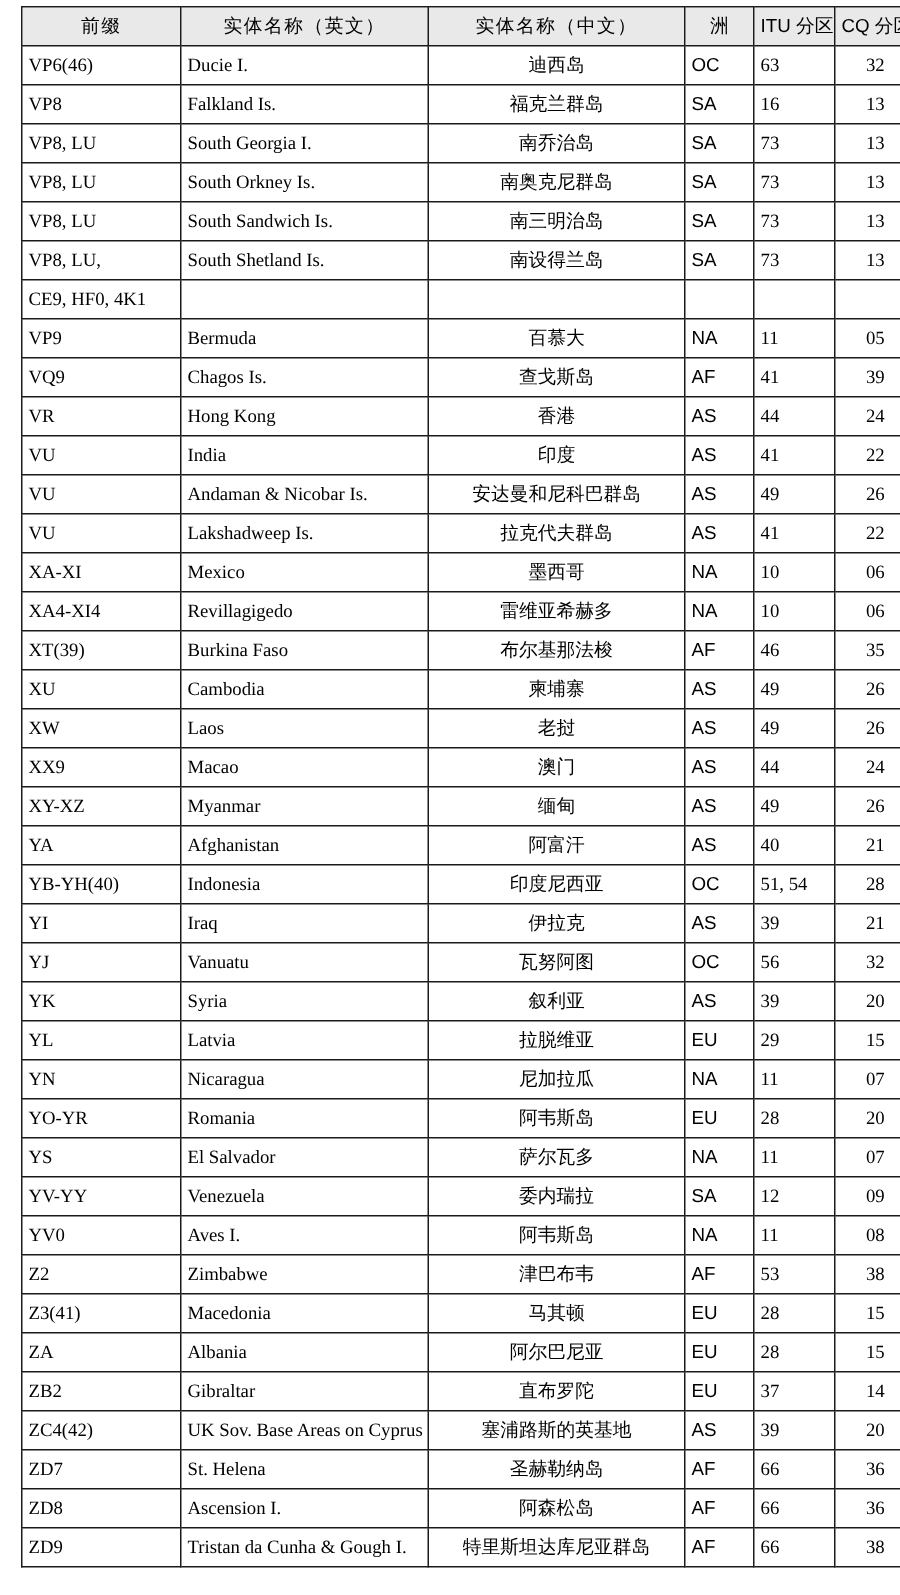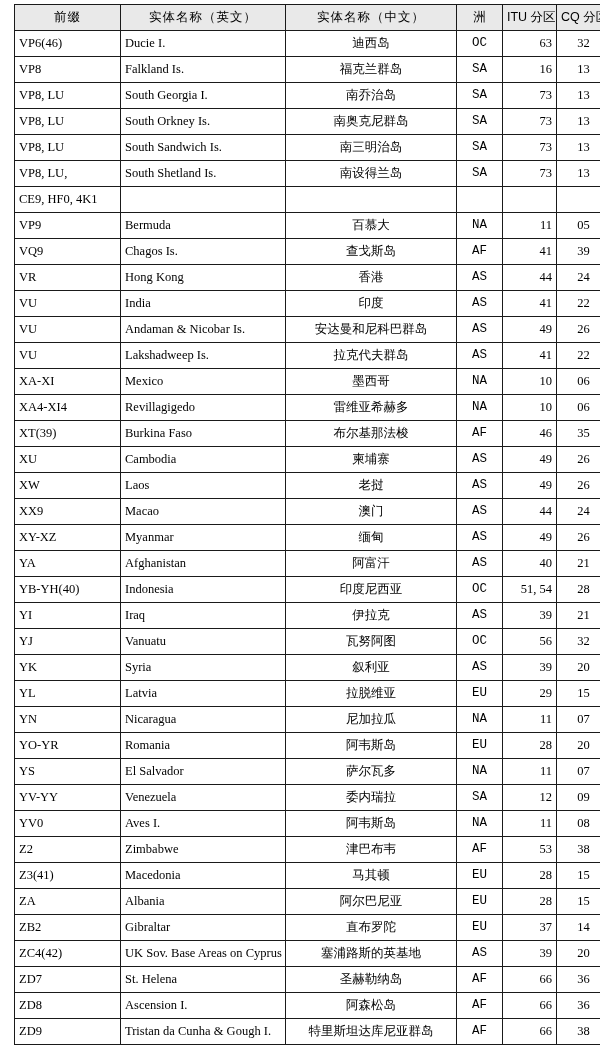--- a/index.html
+++ b/index.html
@@ -52,22 +52,22 @@
   col.c-prefix   { width: 106px; }
   col.c-en       { width: 165px; }
   col.c-zh       { width: 171px; }
   col.c-cont     { width: 46px; }
   col.c-itu      { width: 54px; }
   col.c-cq       { width: 54px; }
 
   td.prefix  { text-align: left; padding-left: 6px; font-family: "Liberation Serif", serif; }
   td.en      { text-align: left; padding-left: 6px; font-family: "Liberation Serif", serif; }
   td.zh      { text-align: center; padding-left: 6px; font-family: "Liberation Sans", sans-serif; font-size: 12.5px; }
-  td.cont    { text-align: center; font-family: Liberation Mono, monospace; }
-  td.itu     { text-align: right; font-family: "Liberation Serif", serif; }
+  td.cont    { text-align: left; font-family: Liberation Sans, sans-serif; }
+  td.itu     { text-align: left; font-family: "Liberation Serif", serif; }
   td.cq      { text-align: center; font-family: "Liberation Serif", serif; }
 
   th.h-prefix, th.h-en, th.h-zh { letter-spacing: 1px; }
   th.h-itu, th.h-cq { font-size: 12px; }
 </style>
 </head>
 <body>
 
 <div class="page">
   <table class="callsign-table">

